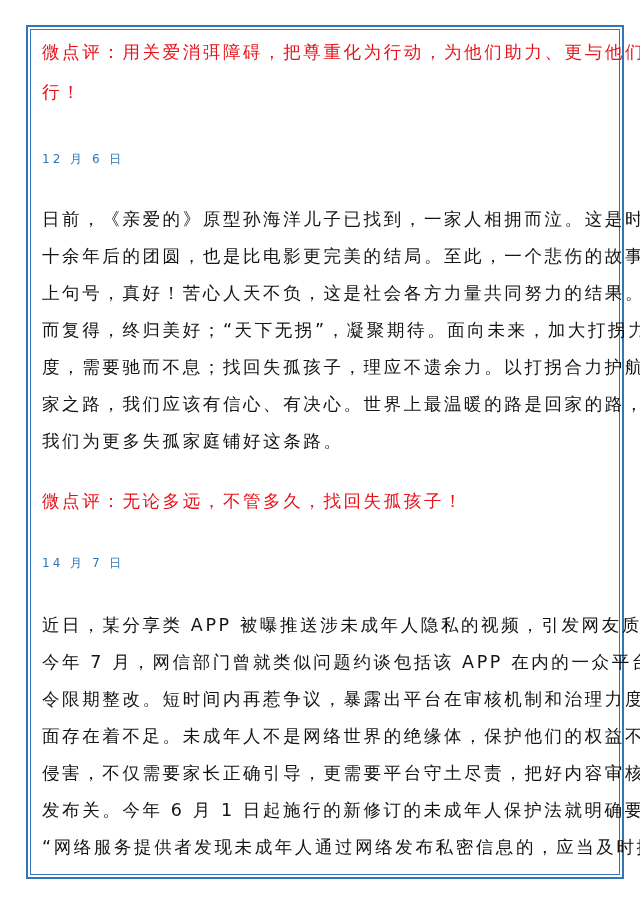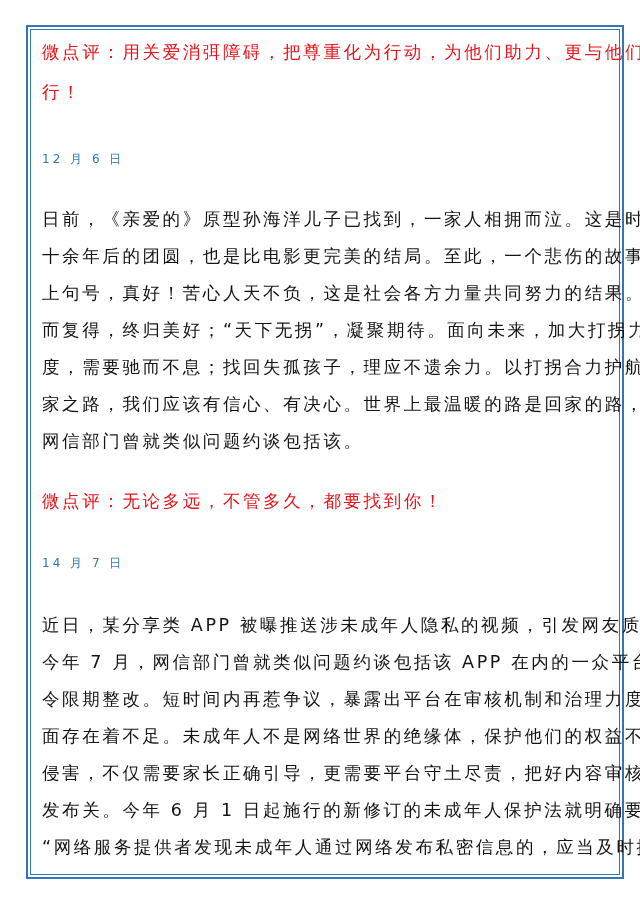--- a/index.html
+++ b/index.html
@@ -28,23 +28,23 @@
   <div class="line red" style="top:80px">行！</div>
 
   <div class="line blue" style="top:147px">12 月 6 日</div>
 
   <div class="line black" style="top:207px">日前，《亲爱的》原型孙海洋儿子已找到，一家人相拥而泣。这是时隔</div>
   <div class="line black" style="top:244px">十余年后的团圆，也是比电影更完美的结局。至此，一个悲伤的故事画</div>
   <div class="line black" style="top:281px">上句号，真好！苦心人天不负，这是社会各方力量共同努力的结果。“失”</div>
   <div class="line black" style="top:318px">而复得，终归美好；“天下无拐”，凝聚期待。面向未来，加大打拐力</div>
   <div class="line black" style="top:355px">度，需要驰而不息；找回失孤孩子，理应不遗余力。以打拐合力护航回</div>
   <div class="line black" style="top:392px">家之路，我们应该有信心、有决心。世界上最温暖的路是回家的路，让</div>
-  <div class="line black" style="top:429px">网信部门曾就类似问题约谈包括该。</div>
+  <div class="line black" style="top:429px">我们为更多失孤家庭铺好这条路。</div>
 
-  <div class="line red" style="top:489px">微点评：无论多远，不管多久，都要找到你！</div>
+  <div class="line red" style="top:489px">微点评：无论多远，不管多久，找回失孤孩子！</div>
 
   <div class="line blue" style="top:551px">14 月 7 日</div>
 
   <div class="line black" style="top:613px">近日，某分享类 APP 被曝推送涉未成年人隐私的视频，引发网友质疑。</div>
   <div class="line black" style="top:650px">今年 7 月，网信部门曾就类似问题约谈包括该 APP 在内的一众平台，责</div>
   <div class="line black" style="top:687px">令限期整改。短时间内再惹争议，暴露出平台在审核机制和治理力度方</div>
   <div class="line black" style="top:724px">面存在着不足。未成年人不是网络世界的绝缘体，保护他们的权益不受</div>
   <div class="line black" style="top:761px">侵害，不仅需要家长正确引导，更需要平台守土尽责，把好内容审核关、</div>
   <div class="line black" style="top:798px">发布关。今年 6 月 1 日起施行的新修订的未成年人保护法就明确要求，</div>
   <div class="line black" style="top:835px">“网络服务提供者发现未成年人通过网络发布私密信息的，应当及时提</div>

